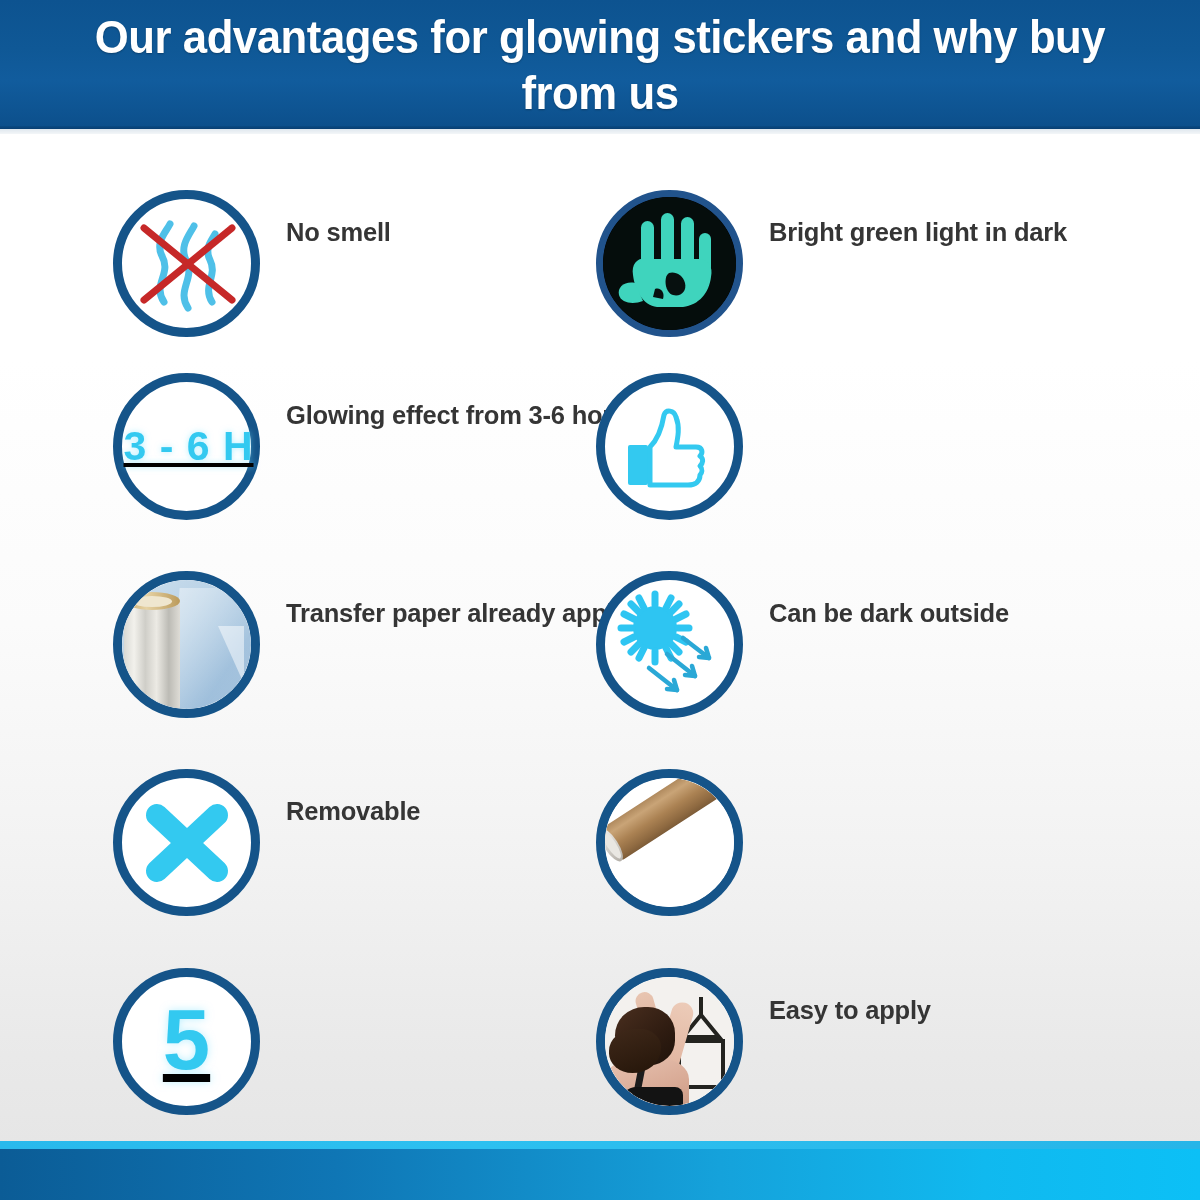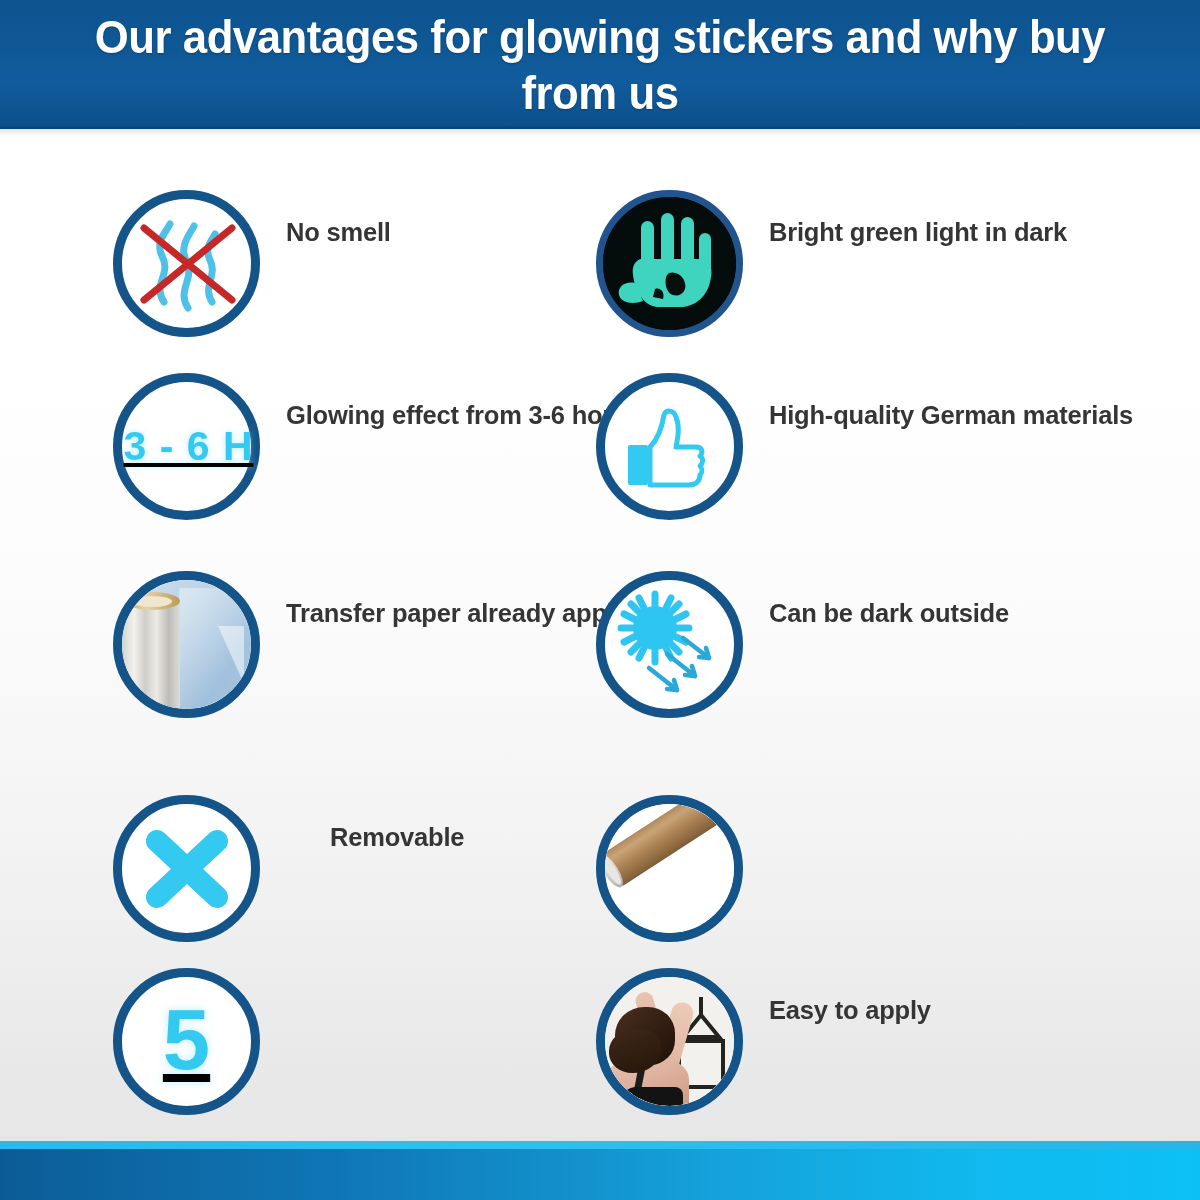--- a/index.html
+++ b/index.html
@@ -52,21 +52,21 @@
   .item {
     position:absolute;
     display:flex;
     align-items:flex-start;
   }
   .col-left  { left:113px; }
   .col-right { left:596px; }
   .row-1 { top:56px; }
   .row-2 { top:239px; }
   .row-3 { top:437px; }
-  .row-4 { top:661px;gap:44px; }
+  .row-4 { top:635px; }
   .row-5 { top:834px; }
 
   .badge {
     position:relative;
     width:147px; height:147px;
     border-radius:50%;
     flex:0 0 147px;
     display:flex; align-items:center; justify-content:center;text-decoration:underline;
   }
   .ring {
@@ -309,21 +309,20 @@
         <svg class="icon-svg" width="100" height="100" viewBox="0 0 100 100">
           <rect x="8" y="48" width="20" height="40" rx="2" fill="#33c9f0"></rect>
           <g fill="none" stroke="#33c9f0" stroke-width="5" stroke-linejoin="round" stroke-linecap="round">
             <path d="M30 50 L30 88 L68 88 C76 88 80 84 80 78 C82 76 83 72 80 69
                      C83 66 84 62 80 59 C83 56 83 50 76 50 L56 50
                      C58 40 60 30 56 20 C54 13 46 12 44 18
                      C42 30 38 42 30 50 Z"></path>
           </g>
         </svg>
       </div>
-      <div class="label">High-quality German materials</div>
     </div>
 
     <div class="item col-left row-3">
       <div class="badge ring photo">
         <div class="photo-inner">
           <div class="film-bg"></div>
           <div class="film-sheet"></div>
           <div class="film-fold"></div>
           <div class="film-roll"></div>
           <div class="film-core"></div>

